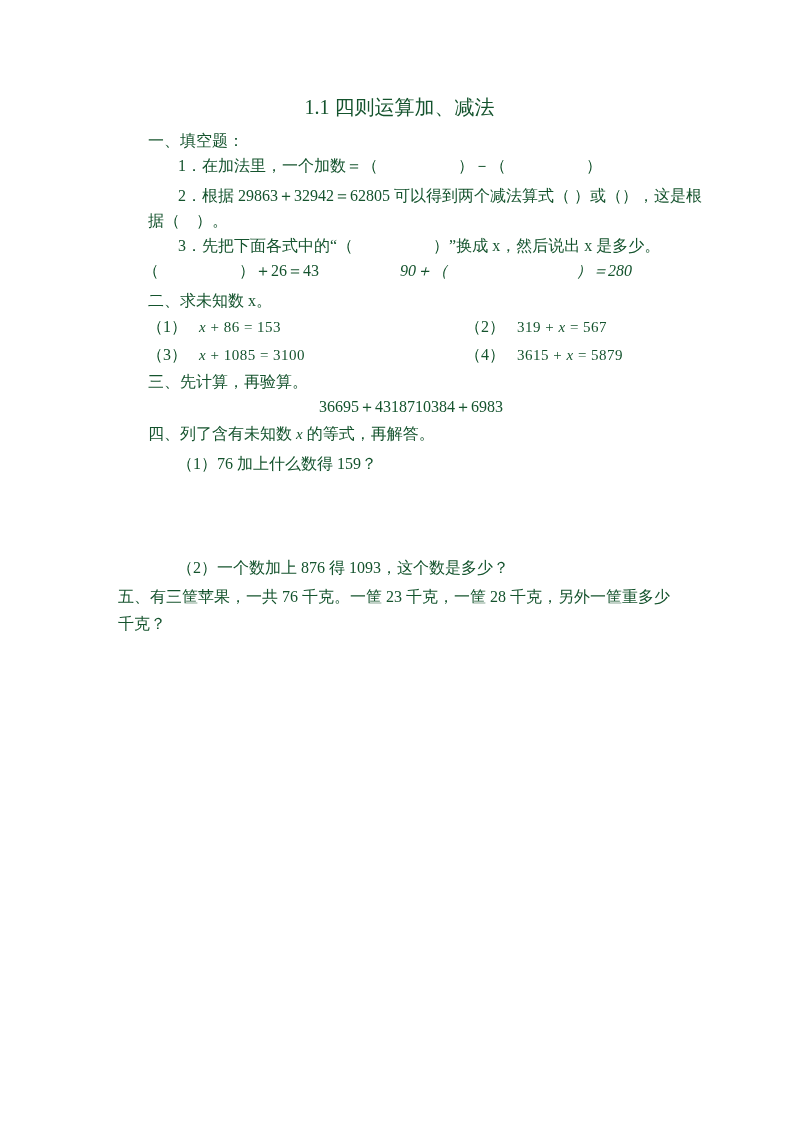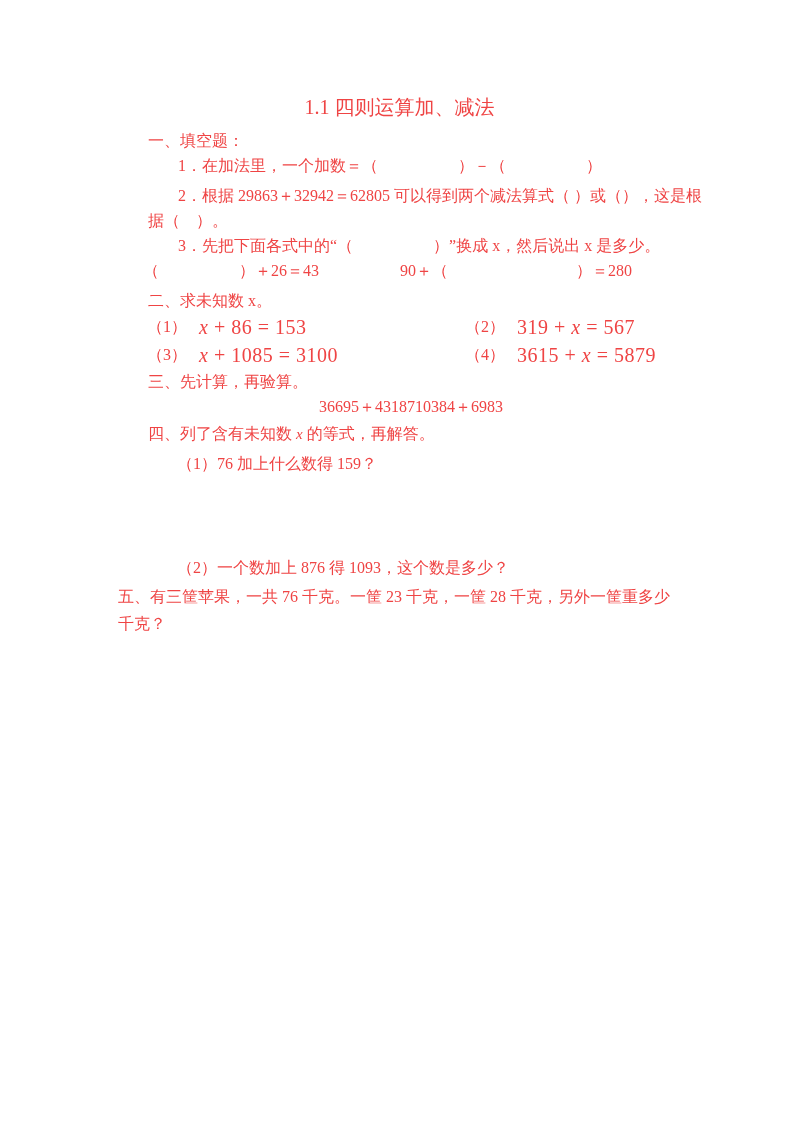--- a/index.html
+++ b/index.html
@@ -4,47 +4,47 @@
 <style>
   html,body{margin:0;padding:0;background:#ffffff;}
   .page{
     position:relative;
     width:793px;height:1122px;
     background:#ffffff;
     box-sizing:border-box;
     padding:95px 112px 0 118px;
     font-family:"Liberation Serif","DejaVu Serif",serif;
     font-size:16px;
-    color:#ef4444;
+    color:#14532d;
     overflow:hidden;
   }
   .title{
     font-size:20px;font-weight:400;line-height:24px;
     text-align:center;margin:0;
   }
   .line{line-height:25px;white-space:pre;margin-left:30px;}
   .wrapline{line-height:25px;}
   .indent1{padding-left:30px;}
   .indent2{padding-left:29px;}
   .mt2{margin-top:2px;}
   .mt4{margin-top:4px;}
   .mt5{margin-top:5px;}
   .mt9{margin-top:9px;}
   .mt79{margin-top:79px;}
   .two-col{display:flex;line-height:28px;}
   .col-l{margin-left:29px;width:318px;display:flex;}
   .col-r{flex:1;display:flex;}
   .eq-num{margin-right:12px;}
-  .eq{font-size:20px;letter-spacing:0.5px;}
+  .eq{font-size:15px;letter-spacing:0.5px;}
   .eq em{font-style:italic;}
   .calc-row{display:flex;line-height:25px;}
   .calc-l{margin-left:25px;width:272px;text-align:right;}
   .sub-row{display:flex;line-height:25px;align-items:center;}
   .sub-l{margin-left:25px;width:257px;white-space:pre;}
-  .sub-r{white-space:pre;}
+  .sub-r{white-space:pre;font-style:italic;}
   .s4h em{font-style:italic;font-size:15px;}
 </style>
 </head>
 <body>
 
 <div class="page">
 
   <h1 class="title">1.1 四则运算加、减法</h1>
 
   <div class="line mt9">一、填空题：</div>

